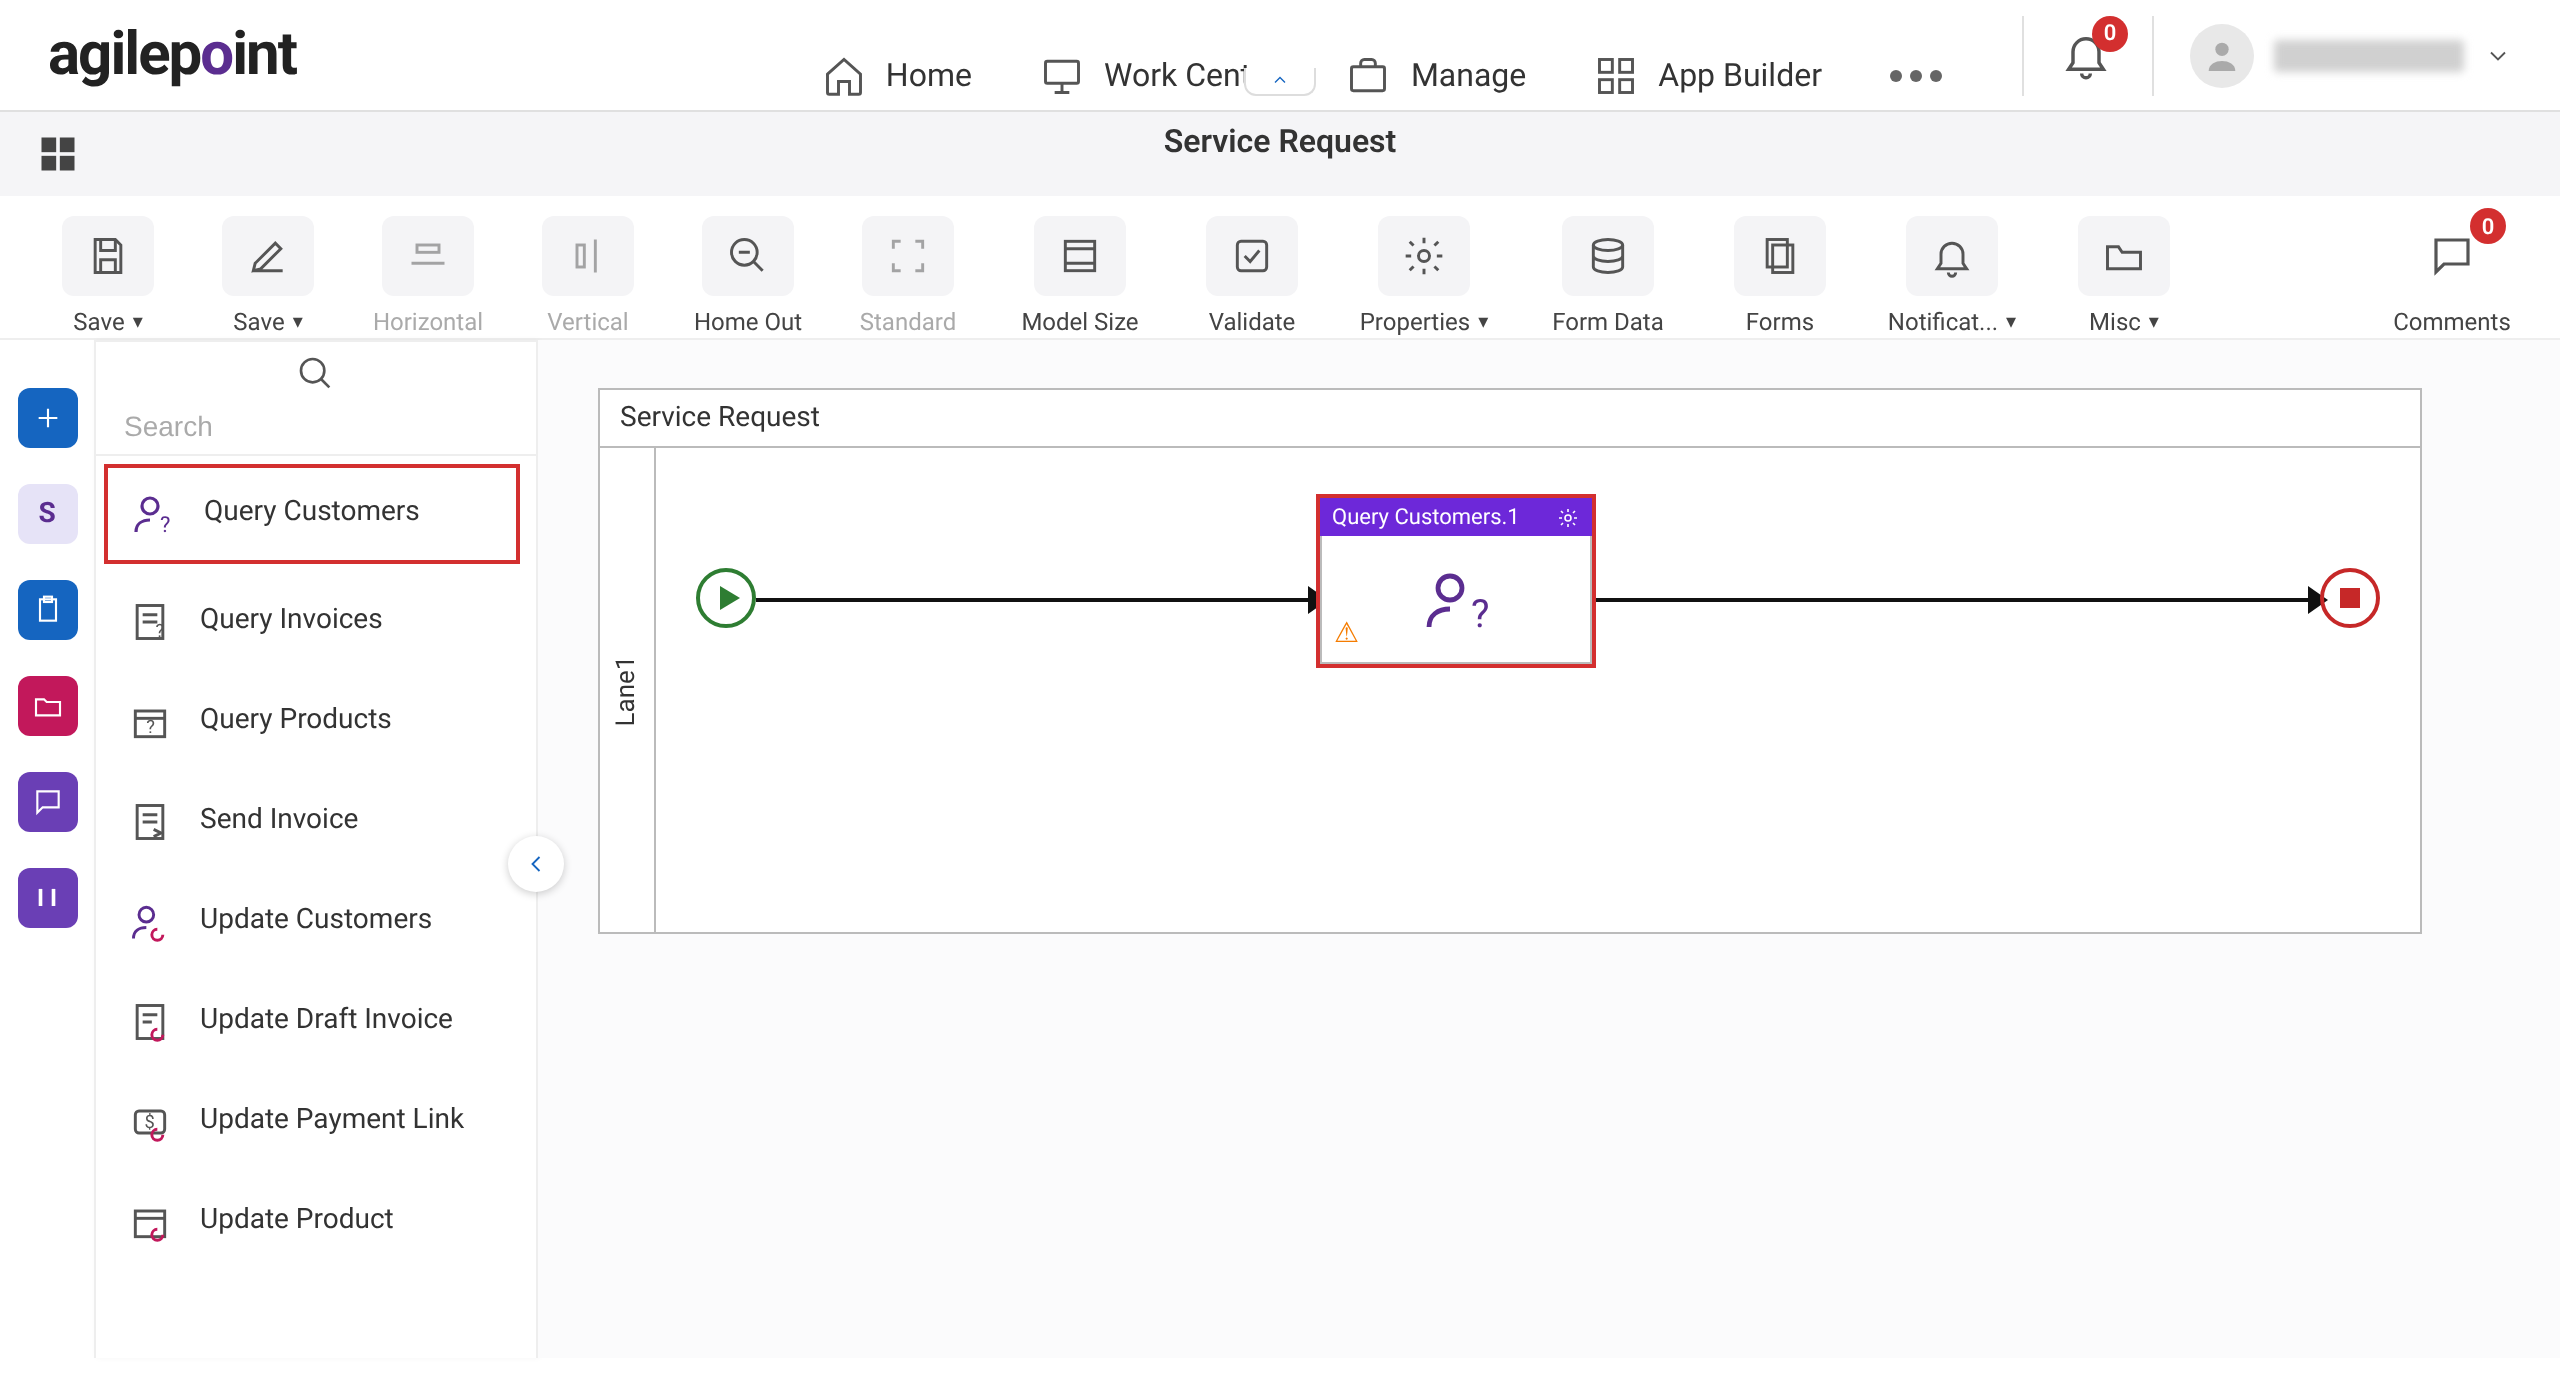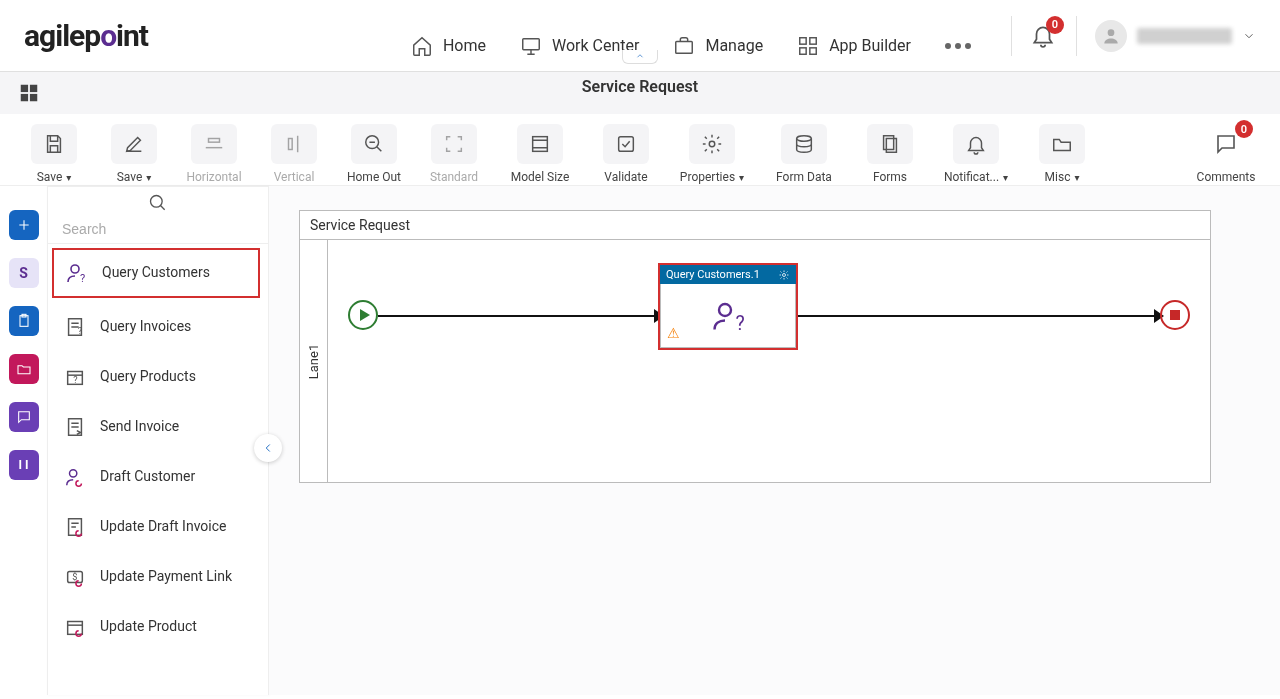--- a/index.html
+++ b/index.html
@@ -1,17 +1,17 @@
 <!DOCTYPE html>
 <html><head>
 <meta charset="utf-8">
 <style>
   * { box-sizing: border-box; margin: 0; padding: 0; }
   body { font-family: -apple-system, BlinkMacSystemFont, "Segoe UI", Roboto, sans-serif; font-size: 14px; color: #333; background:#fff; width:1280px; height:699px; overflow:hidden; }
-  .topnav { display:flex; align-items:center; height:72px; border-bottom:1px solid #e0e0e0; padding:0 24px; }
+  .topnav { display:flex; align-items:center; height:56px; border-bottom:1px solid #e0e0e0; padding:0 24px; }
   .logo { font-size:30px; font-weight:700; letter-spacing:-1px; color:#222; display:flex; align-items:center; }
   .logo .dot { color:#5B2D90; }
   .topnav-spacer { flex:1; }
   .nav-items { display:flex; gap:34px; align-items:center;margin-top:20px; }
   .nav-item { display:flex; align-items:center; gap:10px; color:#333; cursor:pointer; font-size:16px; }
   .nav-item svg { width:22px; height:22px; }
   .nav-more { display:flex; gap:4px; cursor:pointer; }
   .nav-more span { width:6px; height:6px; background:#666; border-radius:50%; }
   .nav-right { display:flex; align-items:center; gap:18px; margin-left:40px; }
   .divider { width:1px; height:40px; background:#e0e0e0; }
@@ -75,21 +75,21 @@
   .end-node { position:absolute; right:20px; top:60px; width:30px; height:30px; border:2px solid #c62828; border-radius:50%; display:flex; align-items:center; justify-content:center;}
   .end-node::after { content:''; width:10px; height:10px; background:#c62828; }
   .edge { position:absolute; top:75px; height:2px; background:#111; }
   .edge.e1 { left:50px; width:280px; }
   .edge.e2 { left:470px; width:360px; }
   .arrow { position:absolute; top:69px; border-left:10px solid #111; border-top:7px solid transparent; border-bottom:7px solid transparent;}
   .arrow.a1 { left:326px;}
   .arrow.a2 { left:826px;}
 
   .activity-node { position:absolute; left:330px; top:23px; width:140px; border:2px solid #d32f2f; }
-  .activity-title { background:#0369a1; color:#fff; font-size:11px; padding:3px 6px; display:flex; align-items:center; justify-content:space-between;}
+  .activity-title { background:#6d28d9; color:#fff; font-size:11px; padding:3px 6px; display:flex; align-items:center; justify-content:space-between;}
   .activity-body { background:#fff; height:64px; border:1px solid #bbb; border-top:none; position:relative; display:flex; align-items:center; justify-content:center;}
   .activity-body .warn { position:absolute; left:6px; bottom:6px; color:#f57c00; font-size:14px;}
 
   svg { stroke:#555; fill:none; stroke-width:1.6; }
   .rail-btn svg { stroke:#fff; }
 </style>
 </head>
 <body>
 
 <div class="topnav">
@@ -410,21 +410,21 @@
         <span>Send Invoice</span>
       </div>
       <div class="act-item">
         <div class="act-icon">
             <svg viewBox="0 0 24 24" width="22" height="22" style="stroke:#5B2D90">
               <circle cx="10" cy="8" r="4"></circle>
               <path d="M3 21c0-4 3-6 7-6"></path>
               <path d="M16 16a3 3 0 1 0 3 3" style="stroke:#c2185b"></path>
             </svg>
           </div>
-        <span>Draft Customer</span>
+        <span>Update Customers</span>
       </div>
       <div class="act-item">
         <div class="act-icon">
             <svg viewBox="0 0 24 24" width="22" height="22">
               <rect x="5" y="3" width="14" height="18"></rect>
               <path d="M8 8h8M8 12h5"></path>
               <path d="M16 16a3 3 0 1 0 3 3" style="stroke:#c2185b"></path>
             </svg>
           </div>
         <span>Update Draft Invoice</span>

